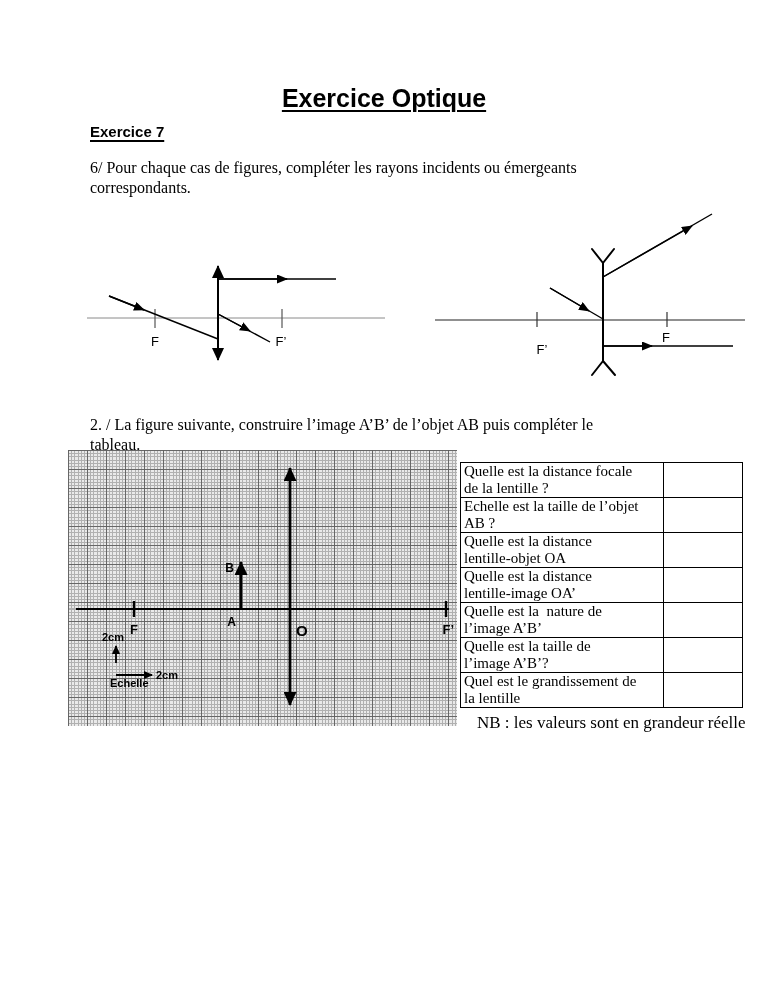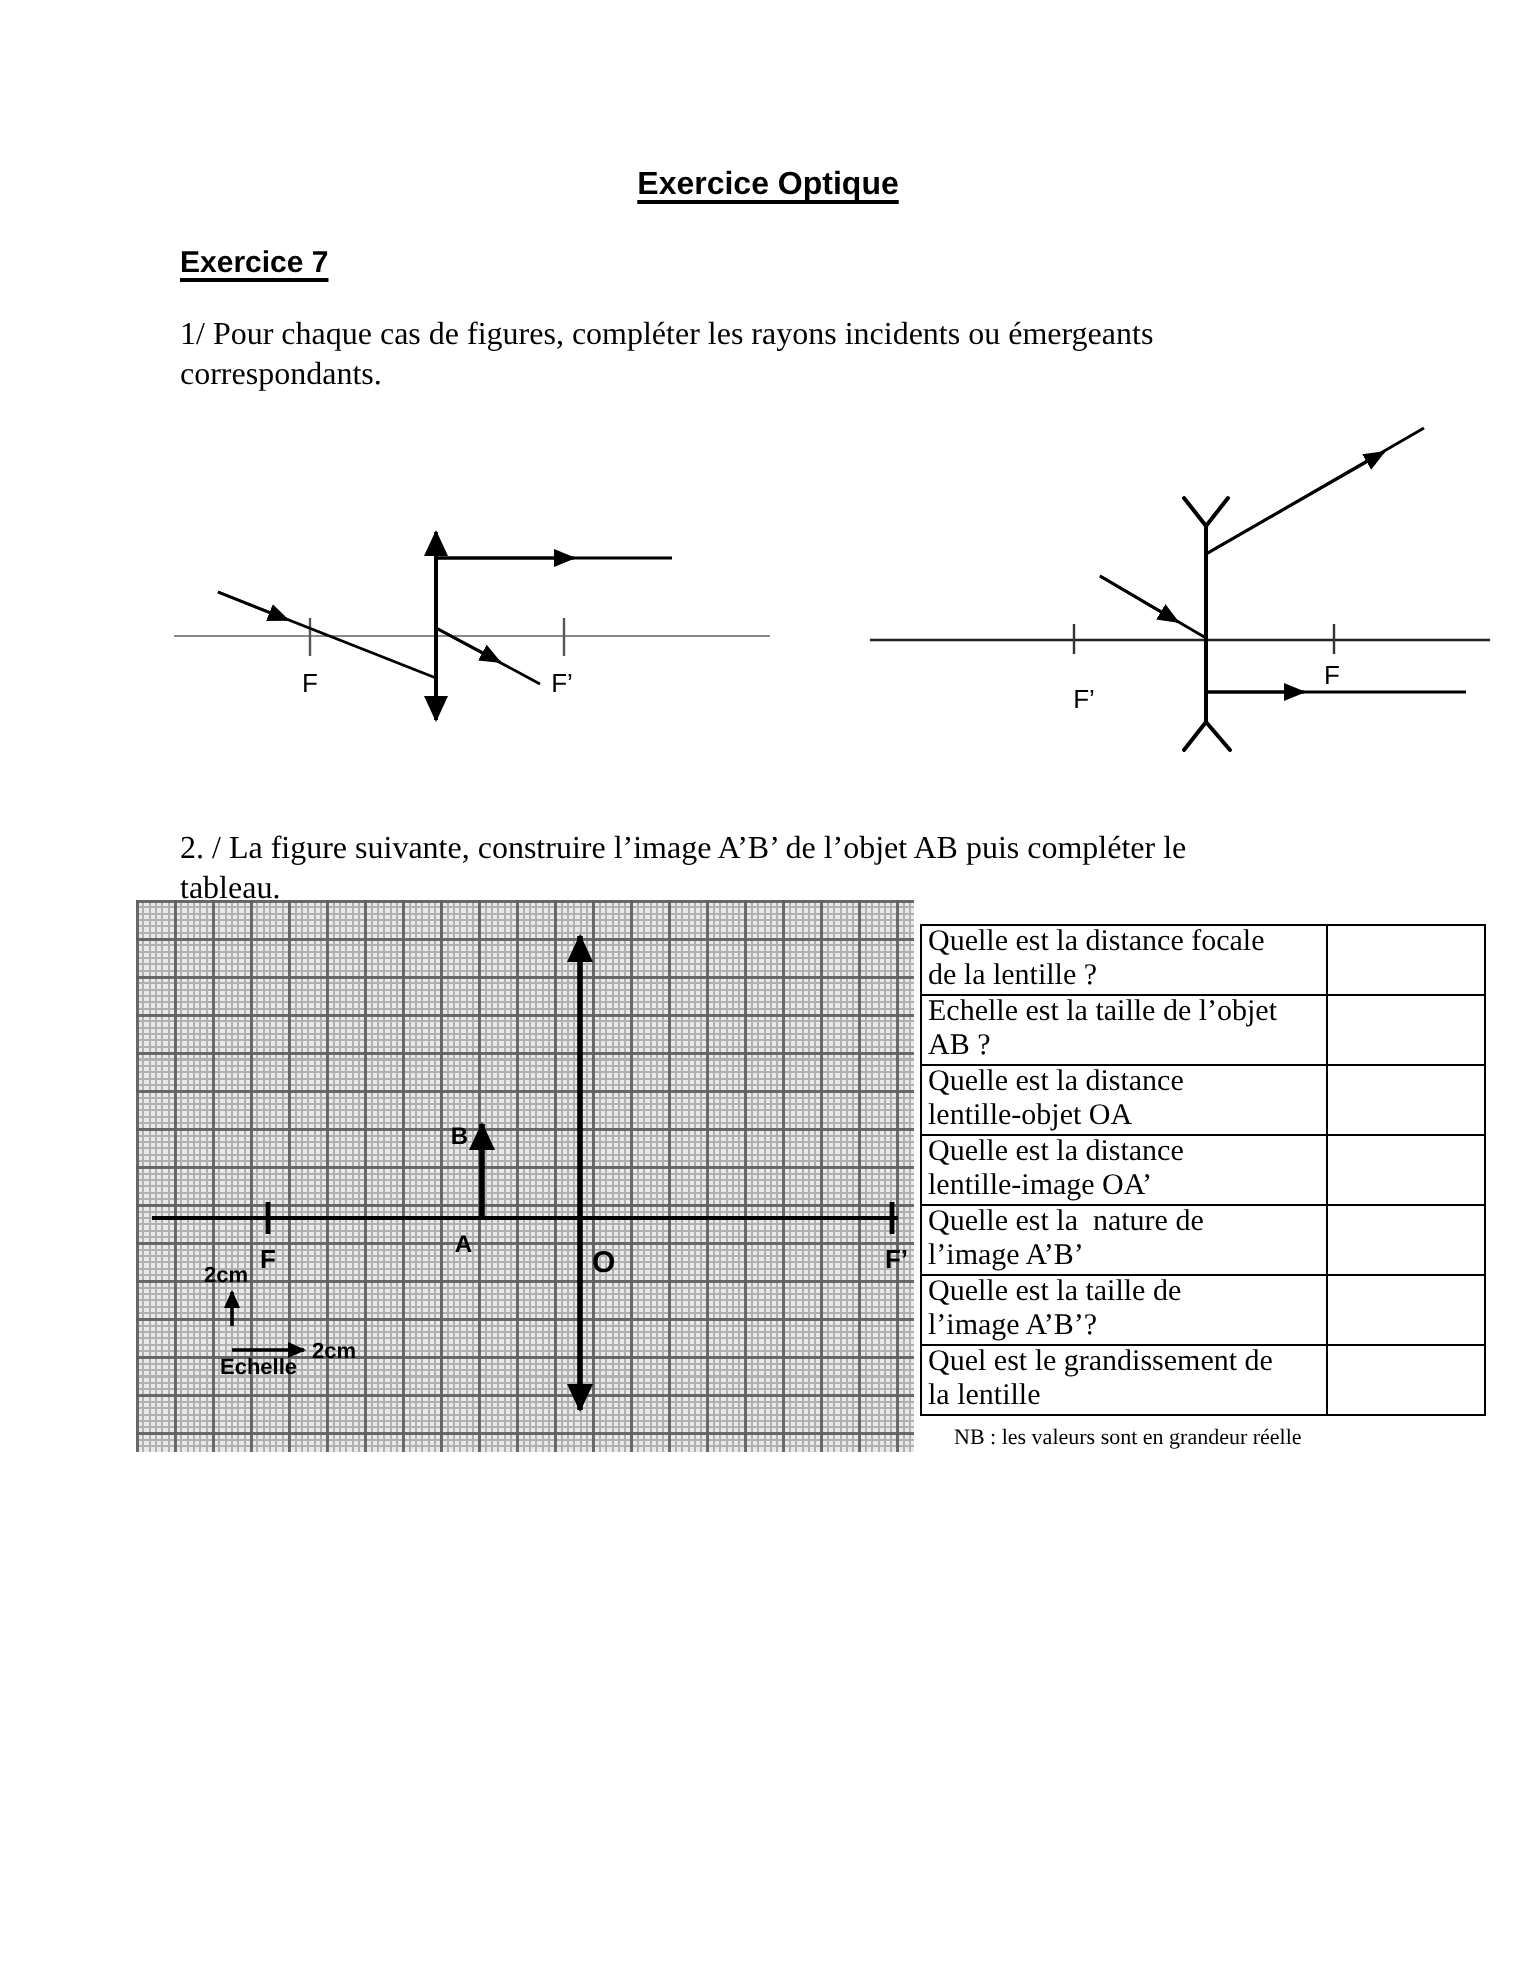--- a/index.html
+++ b/index.html
@@ -2,21 +2,21 @@
 <html><head>
 <meta charset="utf-8">
 <style>
   html,body{margin:0;padding:0;}
   body{
     width:768px;height:994px;position:relative;background:#ffffff;
     font-family:"Liberation Serif", serif;color:#000;overflow:hidden;
   }
   .doc-title{
     position:absolute;top:84px;left:0;width:768px;text-align:center;
-    font-family:"Liberation Sans", sans-serif;font-weight:bold;font-size:16px;
+    font-family:"Liberation Sans", sans-serif;font-weight:bold;font-size:25px;
     text-decoration:underline;text-decoration-thickness:2px;text-underline-offset:3px;
   }
   .section-heading{
     position:absolute;top:123px;left:90px;
     font-family:"Liberation Sans", sans-serif;font-weight:bold;font-size:15px;
     text-decoration:underline;text-decoration-thickness:2px;text-underline-offset:3px;
   }
   .para{
     position:absolute;left:90px;width:580px;
     font-size:16px;line-height:20px;white-space:pre-line;
@@ -35,31 +35,31 @@
   }
   .grid-overlay{position:absolute;left:0;top:0;}
   .qtable{
     position:absolute;left:460px;top:462px;border-collapse:collapse;
     font-size:15px;line-height:17px;font-family:"Liberation Serif", serif;
   }
   .qtable td{border:1px solid #000;vertical-align:top;padding:0 2px 0 3px;}
   .qtable td.q{width:197px;white-space:pre-wrap;font-family:Liberation Serif, serif;}
   .qtable td.a{width:73px;}
   .qtable tr{height:35px;}
-  .nb-note{position:absolute;left:477px;top:713px;font-size:11px;}
+  .nb-note{position:absolute;left:477px;top:713px;font-size:17px;}
   svg text{font-family:"Liberation Sans", sans-serif;fill:#000;}
   text.flabel{font-size:13px;}
   text.gl{font-weight:bold;}
 </style>
 </head>
 <body>
 
 <div class="doc-title">Exercice Optique</div>
 <div class="section-heading">Exercice 7</div>
-<div class="para" id="para1">1/ Pour chaque cas de figures, compléter les rayons incidents ou émergeants
+<div class="para" id="para1">6/ Pour chaque cas de figures, compléter les rayons incidents ou émergeants
 correspondants.</div>
 <div class="para" id="para2">2. / La figure suivante, construire l’image A’B’ de l’objet AB puis compléter le
 tableau.</div>
 
 <svg class="diagram-svg" width="768" height="200" viewBox="0 195 768 200" xmlns="http://www.w3.org/2000/svg">
   <defs>
     <marker id="arrS" markerUnits="userSpaceOnUse" markerWidth="11" markerHeight="9" refX="10" refY="4.5" orient="auto-start-reverse">
       <path d="M0,0 L11,4.5 L0,9 Z" fill="#000"></path>
     </marker>
     <marker id="arrB" markerUnits="userSpaceOnUse" markerWidth="13" markerHeight="12" refX="12" refY="6" orient="auto-start-reverse">

